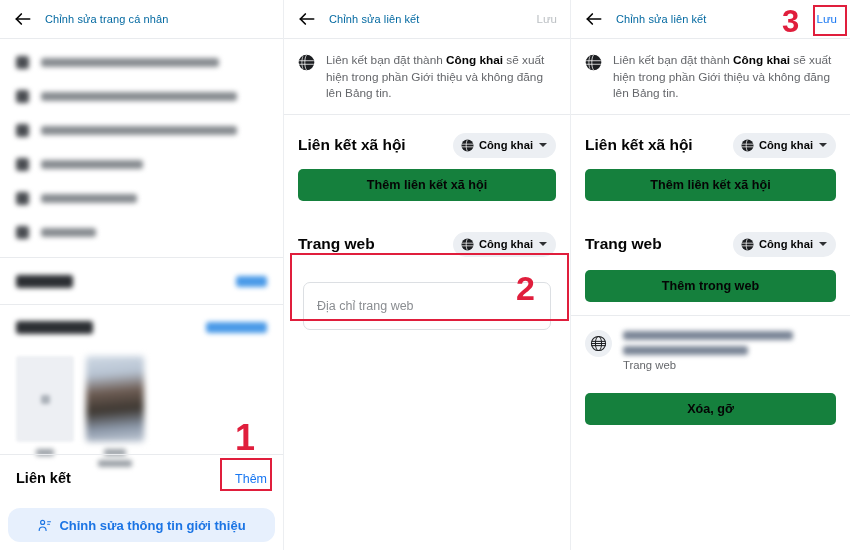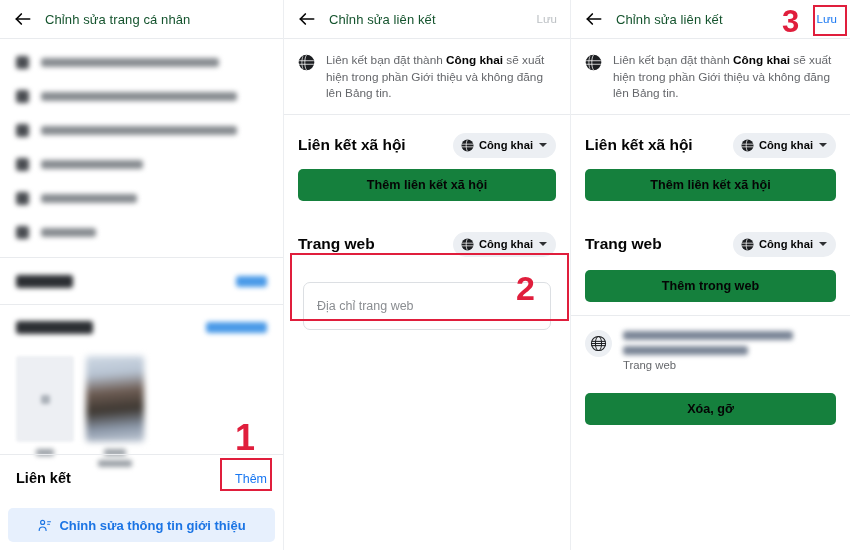--- a/index.html
+++ b/index.html
@@ -17,21 +17,21 @@
   .panel-3 { width: 280px; border-left: 1px solid #eceef1; }
 
   
   .hdr {
     height: 39px; display: flex; align-items: center; gap: 12px;
     padding: 0 13px; border-bottom: 1px solid #e9ebee; background: #fff;
   }
   .back-icon { width: 20px; height: 20px; flex: none; color: #050505; }
   .back-icon svg { display: block; }
   .hdr-title {
-    font-size: 13px; color: #14532d; letter-spacing: 0.1px; flex: 1 1 auto;
+    font-size: 11px; color: #0369a1; letter-spacing: 0.1px; flex: 1 1 auto;
     white-space: nowrap; overflow: hidden;
   }
   .hdr-action { font-size: 11.5px; white-space: nowrap; }
   .hdr-action.disabled { color: #bcc0c4; }
   .hdr-action.active { color: #1877f2; }
 
   
   .blur-list { padding: 6px 0 0 0; }
   .blur-row {
     height: 34px; display: flex; align-items: center; gap: 12px; padding: 0 16px;
@@ -66,21 +66,21 @@
   .thumb-img.photo {
     background: linear-gradient(175deg,#cfd9e4 0%,#b7c3d2 22%,#6d5c53 42%,#3d3731 62%,#8b97a8 82%,#c3ccd8 100%);
     filter: blur(3px);
   }
   .thumb-plus { width: 9px; height: 9px; background: #aab0b8; border-radius: 2px; filter: blur(1.5px); }
   .thumb-cap { margin-top: 7px; display: flex; flex-direction: column; align-items: center; gap: 4px; }
   .thumb-cap i { display: block; height: 7px; border-radius: 2px; background: #9aa0a6; filter: blur(2.4px); }
 
   .cta-btn {
     position: absolute; left: 8px; right: 8px; bottom: 8px; height: 34px;
-    background: #e7f0fd; border-radius: 5px; display: flex; align-items: center;
+    background: #e7f0fd; border-radius: 12px; display: flex; align-items: center;
     justify-content: center; gap: 7px; color: #1b74e4; font-size: 13px; font-weight: bold;
   }
   .cta-ico { width: 15px; height: 15px; color: #1b74e4; }
   .cta-ico svg { display: block; }
 
   
   .info {
     display: flex; gap: 11px; padding: 13px 15px 12px 14px;
     border-bottom: 1px solid #e9ebee;
   }

